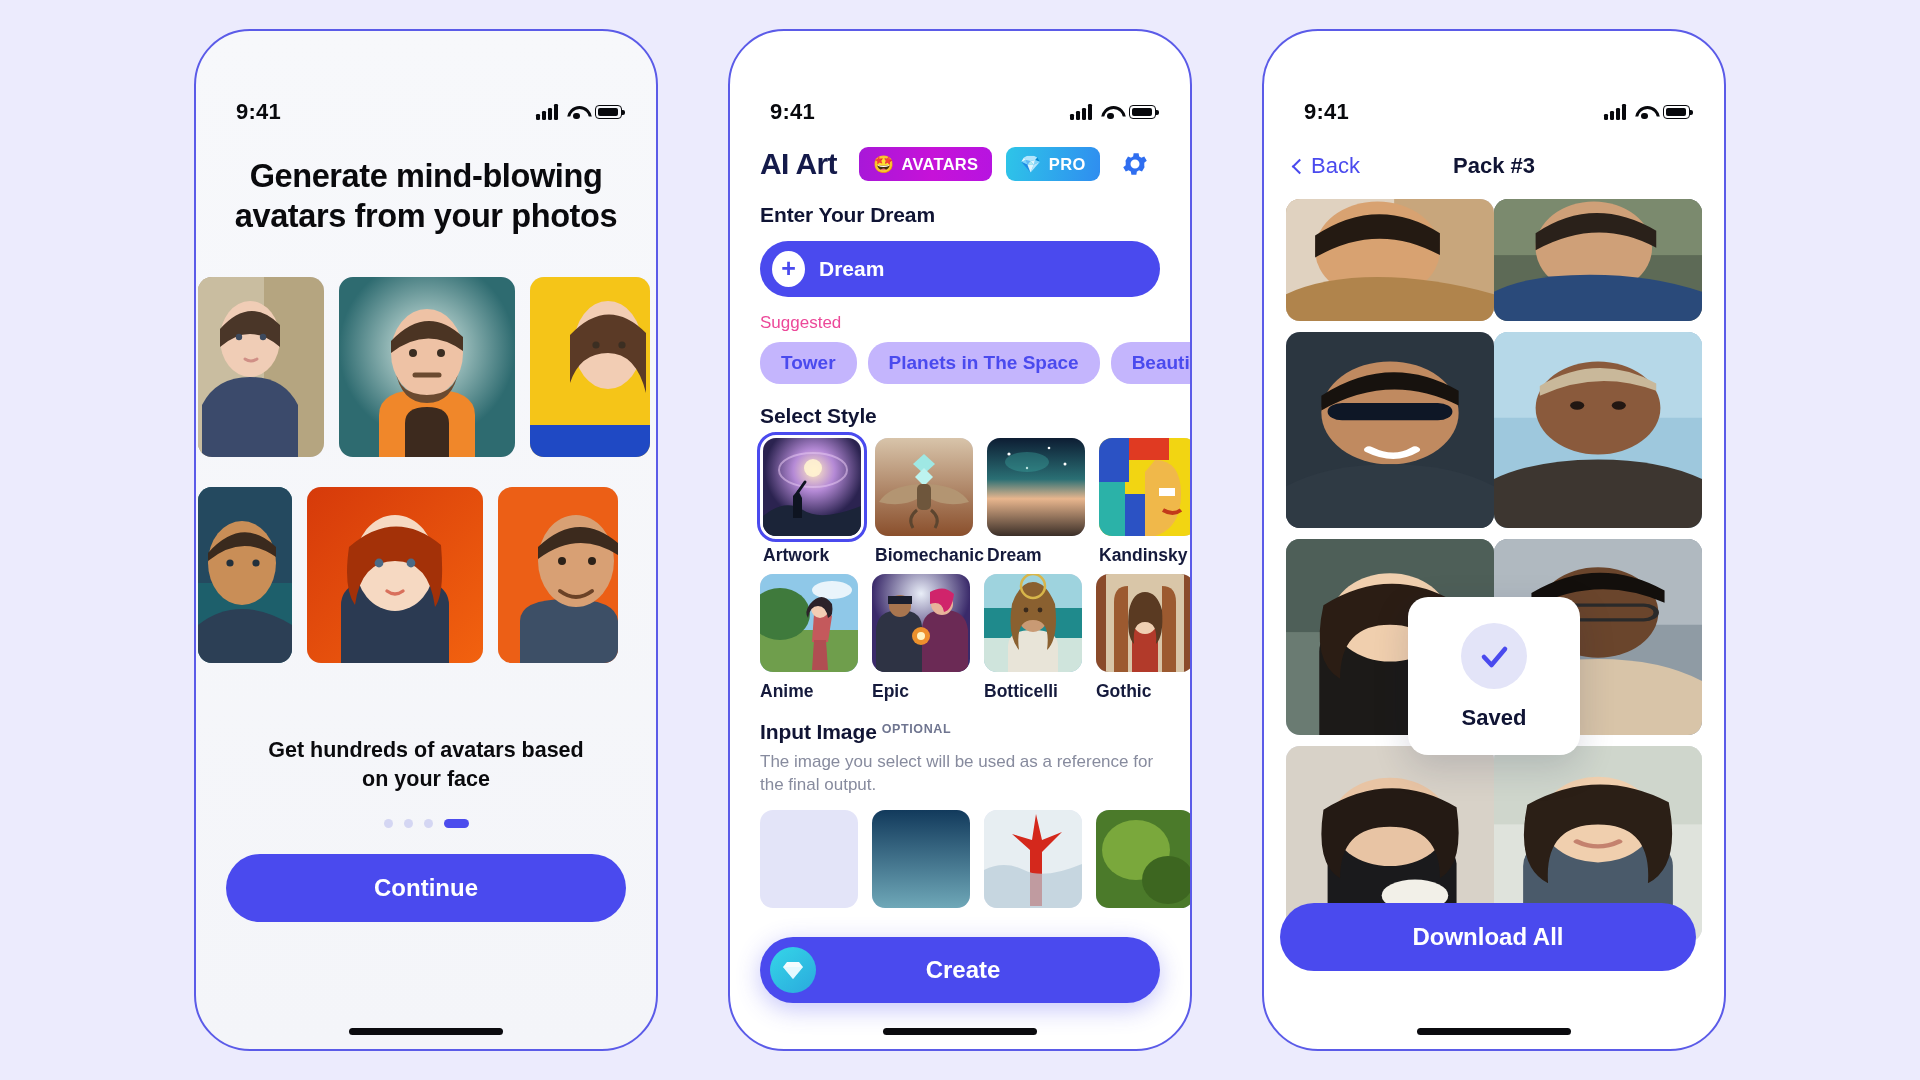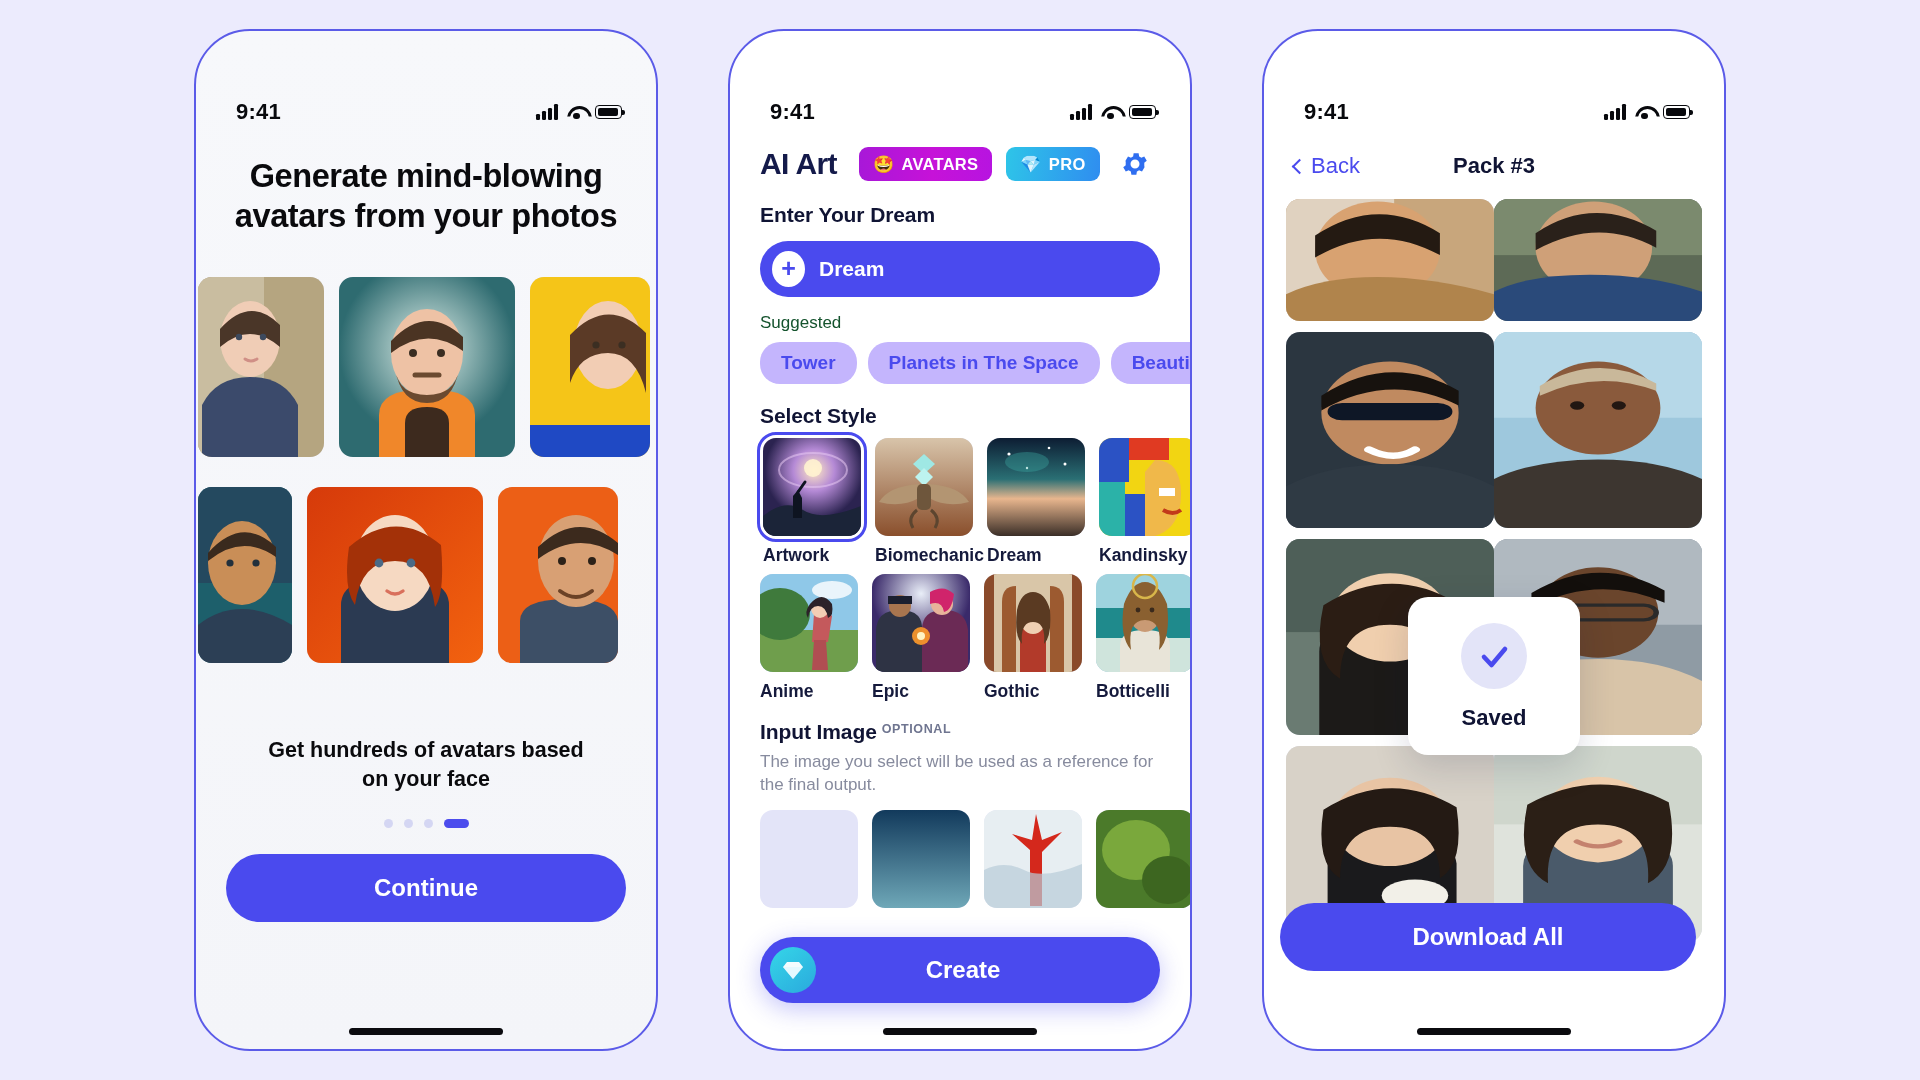--- a/index.html
+++ b/index.html
@@ -170,21 +170,21 @@
   }
   .plus-circle {
     width: 33px; height: 33px; border-radius: 50%;
     background: #fff; color: #4a4aee;
     display: flex; align-items: center; justify-content: center;
     font-size: 25px; font-weight: bold; line-height: 0; padding-bottom: 3px;
     flex: 0 0 auto;
   }
   .dream-placeholder { color: #ffffff; font-size: 21px; font-weight: bold; }
 
-  .suggested-label { font-size: 17px; color: #14532d; margin: 16px 30px 0; }
+  .suggested-label { font-size: 17px; color: #ec4899; margin: 16px 30px 0; }
   .chips { display: flex; gap: 11px; margin: 9px 0 0 30px; }
   .chip {
     background: #c4b5fd; color: #4a4aee;
     font-size: 19px; font-weight: bold;
     padding: 10px 21px; border-radius: 20px;
     white-space: nowrap; cursor: pointer; flex: 0 0 auto;
   }
 
   .style-grid { margin: 10px 0 0 30px; }
   .style-row { display: flex; gap: 14px; }
@@ -565,46 +565,46 @@
               <path d="M16 22h24v8H16z" fill="#1c2030"></path>
               <circle cx="49" cy="62" r="9" fill="#ff9a2a" opacity=".9"></circle>
               <circle cx="49" cy="62" r="4" fill="#fff3c4"></circle>
             </svg>
           </div>
           <div class="style-label">Epic</div>
         </div>
         <div class="style-cell">
           <div class="style-thumb">
             <svg viewBox="0 0 98 98" preserveAspectRatio="none">
-              <rect width="98" height="98" fill="#8a4a2a"></rect>
-              <rect x="10" y="0" width="78" height="98" fill="#d9c6a8"></rect>
-              <path d="M18 98V28q0-16 14-16v86z" fill="#9c5a30"></path>
-              <path d="M80 98V28q0-16-14-16v86z" fill="#9c5a30"></path>
-              <path d="M36 98V62q0-14 13-14t13 14v36z" fill="#b23a2a"></path>
-              <ellipse cx="49" cy="42" rx="14" ry="18" fill="#efcfb2"></ellipse>
-              <path d="M33 36q4-18 16-18t17 18q2 26-6 34 2-22-11-22t-11 22q-8-8-5-34z" fill="#5a3a22"></path>
-            </svg>
-          </div>
-          <div class="style-label">Gothic</div>
-        </div>
-        <div class="style-cell">
-          <div class="style-thumb">
-            <svg viewBox="0 0 98 98" preserveAspectRatio="none">
               <rect width="98" height="98" fill="#9ed3de"></rect>
               <rect y="34" width="98" height="30" fill="#1f8a8c"></rect>
               <rect y="64" width="98" height="34" fill="#cfe4dc"></rect>
               <path d="M24 98V72q0-16 25-16t25 16v26z" fill="#e8e4d8"></path>
               <ellipse cx="49" cy="36" rx="17" ry="22" fill="#c99a74"></ellipse>
               <path d="M28 30q8-22 21-22t22 22q4 34-8 46 4-30-14-30t-14 30q-12-14-7-46z" fill="#8a6030"></path>
               <circle cx="42" cy="36" r="2.4" fill="#3a2a1c"></circle>
                 <circle cx="56" cy="36" r="2.4" fill="#3a2a1c"></circle>
               <circle cx="49" cy="12" r="12" fill="none" stroke="#d8b64a" stroke-width="2.5"></circle>
             </svg>
           </div>
           <div class="style-label">Botticelli</div>
+        </div>
+        <div class="style-cell">
+          <div class="style-thumb">
+            <svg viewBox="0 0 98 98" preserveAspectRatio="none">
+              <rect width="98" height="98" fill="#8a4a2a"></rect>
+              <rect x="10" y="0" width="78" height="98" fill="#d9c6a8"></rect>
+              <path d="M18 98V28q0-16 14-16v86z" fill="#9c5a30"></path>
+              <path d="M80 98V28q0-16-14-16v86z" fill="#9c5a30"></path>
+              <path d="M36 98V62q0-14 13-14t13 14v36z" fill="#b23a2a"></path>
+              <ellipse cx="49" cy="42" rx="14" ry="18" fill="#efcfb2"></ellipse>
+              <path d="M33 36q4-18 16-18t17 18q2 26-6 34 2-22-11-22t-11 22q-8-8-5-34z" fill="#5a3a22"></path>
+            </svg>
+          </div>
+          <div class="style-label">Gothic</div>
         </div>
       </div>
     </div>
 
     <div class="sec-title" style="margin-top:18px">
       <span>Input Image</span><span class="opt">OPTIONAL</span>
     </div>
     <div class="hint">The image you select will be used as a reference for the final output.</div>
 
     <div class="input-strip">

